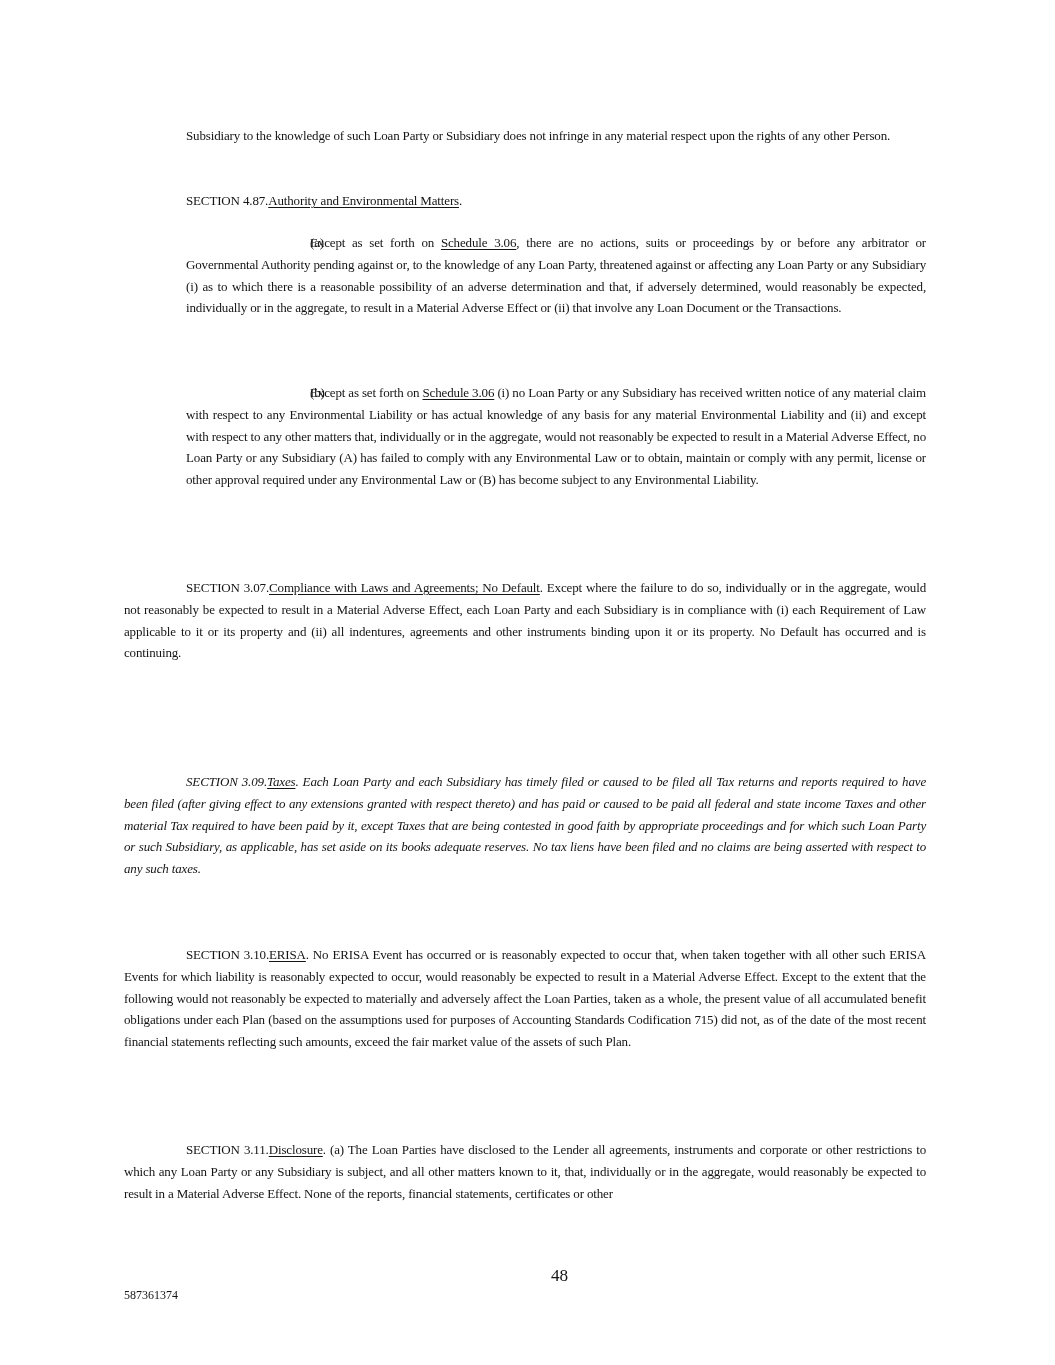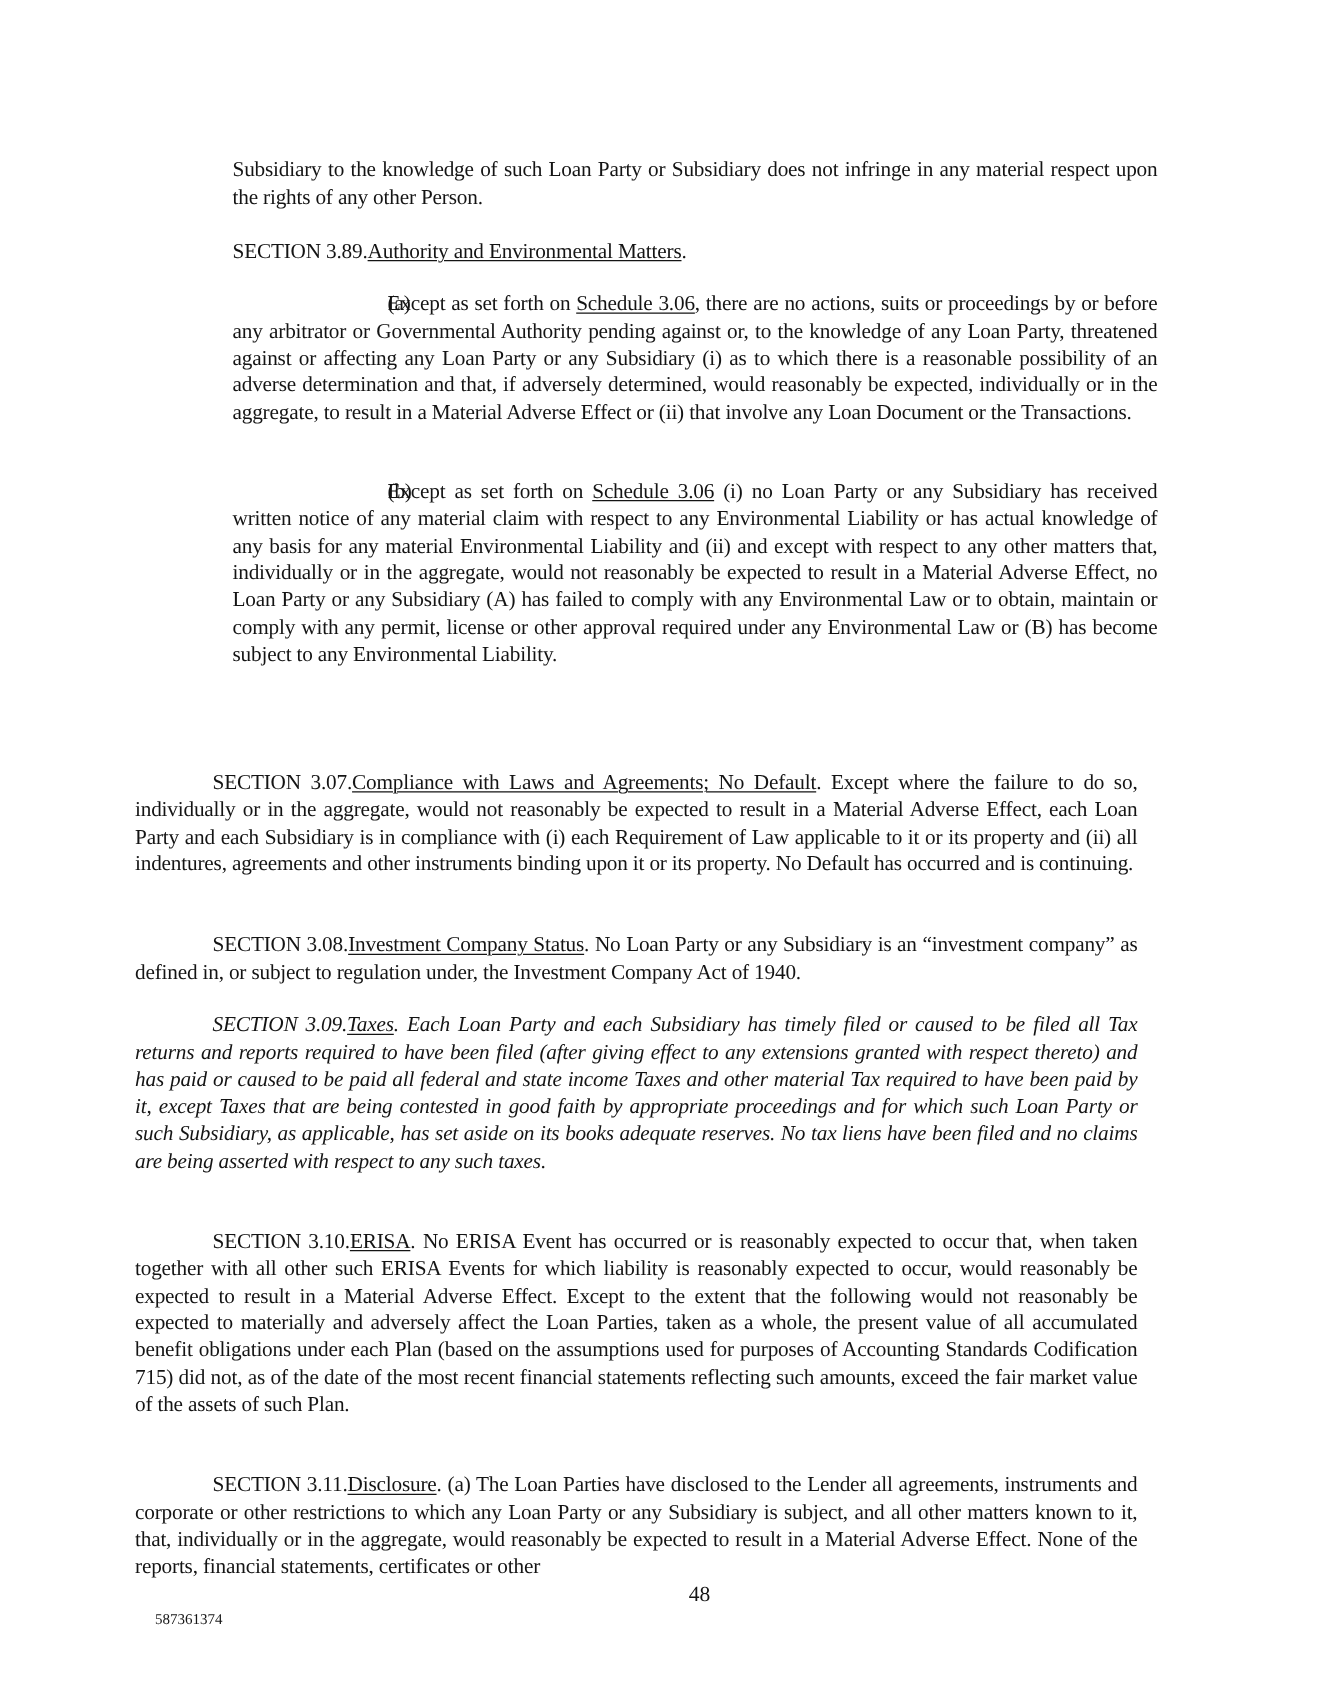--- a/index.html
+++ b/index.html
@@ -4,61 +4,58 @@
 <style>
   html, body { margin: 0; padding: 0; background: #ffffff; }
   body {
     width: 1055px; height: 1365px; position: relative; overflow: hidden;
     font-family: "Liberation Serif", serif;
     color: #141414;
   }
   .page { position: absolute; left: 0; top: 0; width: 1055px; height: 1365px; }
   .p {
     position: absolute;
-    font-size: 17px;
+    font-size: 13px;
     line-height: 21.8px;
     text-align: justify;
     letter-spacing: -0.15px;
     margin: 0;
   }
   .p.last-left { text-align-last: left; }
   .inner { left: 186px; width: 740px; }
-  .outer { left: 108px; width: 802px; margin-top: 38px; }
+  .outer { left: 124px; width: 802px; }
   .ind1 { text-indent: 62px; }
   .sub-label { display: inline-block; width: 62px; }
   u { text-decoration: underline; text-underline-offset: 2px; text-decoration-thickness: 1px; }
   .pagenum { position: absolute; left: 0; width: 1055px; top: 1266px; text-align: center; font-size: 17.2px; padding-left: 32px; }
   .docid { position: absolute; left: 124px; top: 1288px; font-size: 12px; }
 </style>
 </head>
 <body>
 
 <div class="page">
 
   <p class="p inner last-left" style="top:125px;">Subsidiary to the knowledge of such Loan Party or Subsidiary does not infringe in any material respect upon the rights of any other Person.</p>
 
   <p class="p inner" style="top:190px;">
-    <span>SECTION 3.89.</span><u>Authority and Environmental Matters</u><span>.</span>
+    <span>SECTION 4.87.</span><u>Authority and Environmental Matters</u><span>.</span>
   </p>
 
   <p class="p inner ind1 last-left" style="top:232px;">
     <span class="sub-label">(a)</span><span>Except as set forth on </span><u>Schedule 3.06</u><span>, there are no actions, suits or proceedings by or before any arbitrator or Governmental Authority pending against or, to the knowledge of any Loan Party, threatened against or affecting any Loan Party or any Subsidiary (i) as to which there is a reasonable possibility of an adverse determination and that, if adversely determined, would reasonably be expected, individually or in the aggregate, to result in a Material Adverse Effect or (ii) that involve any Loan Document or the Transactions.</span>
   </p>
 
   <p class="p inner ind1 last-left" style="top:382px;">
     <span class="sub-label">(b)</span><span>Except as set forth on </span><u>Schedule 3.06</u><span> (i) no Loan Party or any Subsidiary has received written notice of any material claim with respect to any Environmental Liability or has actual knowledge of any basis for any material Environmental Liability and (ii) and except with respect to any other matters that, individually or in the aggregate, would not reasonably be expected to result in a Material Adverse Effect, no Loan Party or any Subsidiary (A) has failed to comply with any Environmental Law or to obtain, maintain or comply with any permit, license or other approval required under any Environmental Law or (B) has become subject to any Environmental Liability.</span>
   </p>
 
   <p class="p outer ind1 last-left" style="top:577px;">
     <span>SECTION 3.07.</span><u>Compliance with Laws and Agreements; No Default</u><span>.  Except where the failure to do so, individually or in the aggregate, would not reasonably be expected to result in a Material Adverse Effect, each Loan Party and each Subsidiary is in compliance with (i) each Requirement of Law applicable to it or its property and (ii) all indentures, agreements and other instruments binding upon it or its property.  No Default has occurred and is continuing.</span>
   </p>
 
-  <p class="p outer ind1 last-left" style="top:707px;">
-    <span>SECTION 3.08.</span><u>Investment Company Status</u><span>.  No Loan Party or any Subsidiary is an “investment company” as defined in, or subject to regulation under, the Investment Company Act of 1940.</span>
-  </p>
 
   <p class="p outer ind1 last-left" style="top:771px;font-style:italic;">
     <span>SECTION 3.09.</span><u>Taxes</u><span>.  Each Loan Party and each Subsidiary has timely filed or caused to be filed all Tax returns and reports required to have been filed (after giving effect to any extensions granted with respect thereto) and has paid or caused to be paid all federal and state income Taxes and other material Tax required to have been paid by it, except Taxes that are being contested in good faith by appropriate proceedings and for which such Loan Party or such Subsidiary, as applicable, has set aside on its books adequate reserves.  No tax liens have been filed and no claims are being asserted with respect to any such taxes.</span>
   </p>
 
   <p class="p outer ind1 last-left" style="top:944px;">
     <span>SECTION 3.10.</span><u>ERISA</u><span>.  No ERISA Event has occurred or is reasonably expected to occur that, when taken together with all other such ERISA Events for which liability is reasonably expected to occur, would reasonably be expected to result in a Material Adverse Effect.  Except to the extent that the following would not reasonably be expected to materially and adversely affect the Loan Parties, taken as a whole, the present value of all accumulated benefit obligations under each Plan (based on the assumptions used for purposes of Accounting Standards Codification 715) did not, as of the date of the most recent financial statements reflecting such amounts, exceed the fair market value of the assets of such Plan.</span>
   </p>
 
   <p class="p outer ind1" style="top:1139px;">

